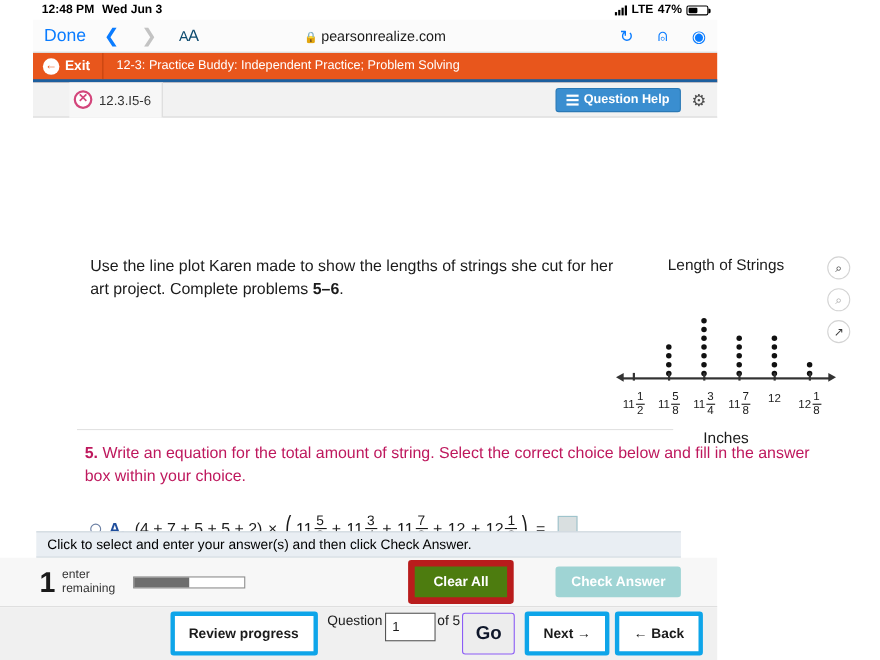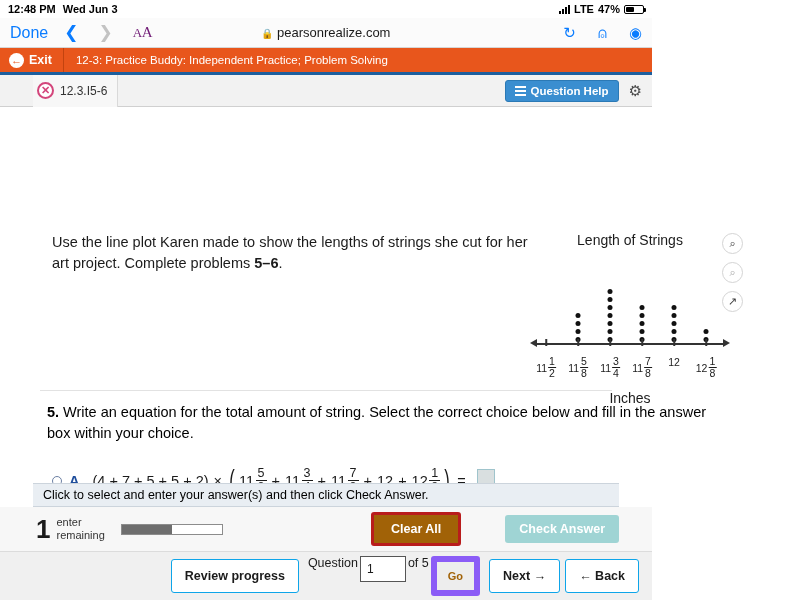--- a/index.html
+++ b/index.html
@@ -2,21 +2,21 @@
 <html><head>
 <meta charset="utf-8">
 <style>
   * { box-sizing: border-box; margin: 0; padding: 0; }
   html, body {
     width: 800px; height: 600px;
     font-family: "Liberation Sans", sans-serif;
     background: #ffffff;
     overflow: hidden;
   }
-  #root { position: relative; width: 652px; height: 600px; }
+  #root { position: relative; width: 652px; height: 600px; padding-left: 30px; }
 
   
   .statusbar {
     height: 18px; display: flex; align-items: center;
     padding: 0 8px; font-size: 11px; color: #000; font-weight: bold;
     background: #fff;
   }
   .sb-time { margin-right: 7px; }
   .sb-date { font-weight: bold; }
   .sb-right { margin-left: auto; display: flex; align-items: center; gap: 4px; }
@@ -33,21 +33,21 @@
                     width: 2px; height: 4px; background: #000; border-radius: 0 1px 1px 0; }
 
   
   .browserbar {
     height: 30px; display: flex; align-items: center; padding: 0 10px;
     background: #fbfbfb; border-bottom: 1px solid #d6d6d6; position: relative;
   }
   .bb-done { color: #0a7cff; font-size: 16px; margin-right: 16px; }
   .bb-arrow { color: #0a7cff; font-size: 17px; margin-right: 20px; }
   .bb-arrow.dim { color: #c3c3c3; }
-  .bb-aa { color: #701a75; font-size: 13px; letter-spacing: -.5px; font-family: Liberation Serif, serif; }
+  .bb-aa { color: #0c4a6e; font-size: 13px; letter-spacing: -.5px; }
   .bb-aa .big { font-size: 15px; }
   .bb-url {
     position: absolute; left: 0; right: 0; text-align: center;
     font-size: 13px; color: #1a1a1a; pointer-events: none;
   }
   .bb-url .lock { font-size: 10px; margin-right: 3px; }
   .bb-right { margin-left: auto; display: flex; align-items: center; gap: 22px; }
   .bb-ic { color: #0a7cff; font-size: 15px; }
 
   
@@ -117,21 +117,21 @@
                 flex-direction: column; gap: 8px; }
   .ptool { width: 21px; height: 21px; border-radius: 50%; border: 1px solid #d4d4d4;
            background: #fff; display: flex; align-items: center; justify-content: center;
            font-size: 11px; color: #3a3a3a; }
   .ptool.dim { color: #a9a9a9; }
 
   .divider { position: absolute; left: 40px; right: 40px; top: 283px; height: 1px; background: #e2e2e2; }
 
   
   .q5 { position: absolute; left: 47px; top: 295px; width: 680px;
-        font-size: 14.5px; line-height: 1.45; color: #000000; }
+        font-size: 14.5px; line-height: 1.45; color: #be185d; }
   .q5 b { font-weight: bold; }
 
   .choices { position: absolute; left: 52px; top: 360px; width: 700px; }
   .choice { display: flex; align-items: center; margin-bottom: 14px; position: relative; }
   .radio { width: 10px; height: 10px; border-radius: 50%; border: 1.5px solid #6b7fa3;
            margin-right: 7px; flex: none; background: #fff; position: relative; }
   .radio.sel { border-color: #1f4e9c; }
   .radio.sel::after { content: ""; position: absolute; left: 2px; top: 2px;
                       width: 6px; height: 6px; border-radius: 50%; background: #1f4e9c; }
   .ch-letter { color: #1f4e9c; font-weight: bold; font-size: 14.5px; margin-right: 9px; }
@@ -157,37 +157,37 @@
   
   .toolbar { position: absolute; left: 0; right: 0; top: 507px; height: 45px;
              background: #f7f7f7; border-bottom: 1px solid #dcdcdc;
              display: flex; align-items: center; }
   .parts { display: flex; align-items: center; margin-left: 36px; gap: 6px; }
   .parts .num { font-size: 26px; font-weight: bold; color: #1b1b1b; line-height: 1; }
   .parts .txt { font-size: 11px; color: #333; line-height: 1.15; }
   .progress { width: 102px; height: 11px; border: 1px solid #8c8c8c; background: #fff;
               margin-left: 10px; }
   .progress span { display: block; height: 100%; width: 50%; background: #6e6e6e; }
-  .clearall { position: absolute; left: 371px; background: #a16207; border: 3px solid #b91c1c;
+  .clearall { position: absolute; left: 371px; background: #4d7c0f; border: 6px solid #b91c1c;
               border-radius: 3px; color: #fff; font-size: 12.5px; font-weight: bold; padding: 7px 17px; }
   .checkans { position: absolute; right: 33px; background: #9fd4d4; border-radius: 3px;
               color: #fff; font-size: 12.5px; font-weight: bold; padding: 7px 14px; }
 
   
   .bottomnav { position: absolute; left: 0; right: 0; bottom: 0; height: 48px;
                background: #f0f0f0; display: flex; align-items: center;
                justify-content: flex-end; padding-right: 13px; gap: 0; }
-  .navbtn { background: #fff; border: 1px solid #0ea5e9; border-radius: 3px;
+  .navbtn { background: #fff; border: 4px solid #0ea5e9; border-radius: 3px;
             font-size: 12.5px; color: #1b1b1b; padding: 9px 13px; font-weight: bold; margin-left: 5px; }
   .qgroup { display: flex; align-items: flex-start; gap: 2px; margin-left: 5px;
             font-size: 12.5px; color: #1b1b1b; padding: 0 4px; }
   .qinput { width: 46px; height: 26px; border: 1.5px solid #555; background: #fff;
             font-size: 12px; color: #1b1b1b; padding-left: 6px; line-height: 24px; }
-  .gobtn { background: #ededed; border: 6px solid #8b5cf6; border-radius: 3px;
-           color: #a16207; font-size: 11px; padding: 8px 11px; font-weight: bold; }
+  .gobtn { background: #ededed; border: 1px solid #8b5cf6; border-radius: 3px;
+           color: #0f172a; font-size: 17px; padding: 8px 11px; font-weight: bold; }
 </style>
 </head>
 <body>
 
 <div id="root">
 
   <div class="statusbar">
     <span class="sb-time">12:48 PM</span>
     <span class="sb-date">Wed Jun 3</span>
     <span class="sb-right">

